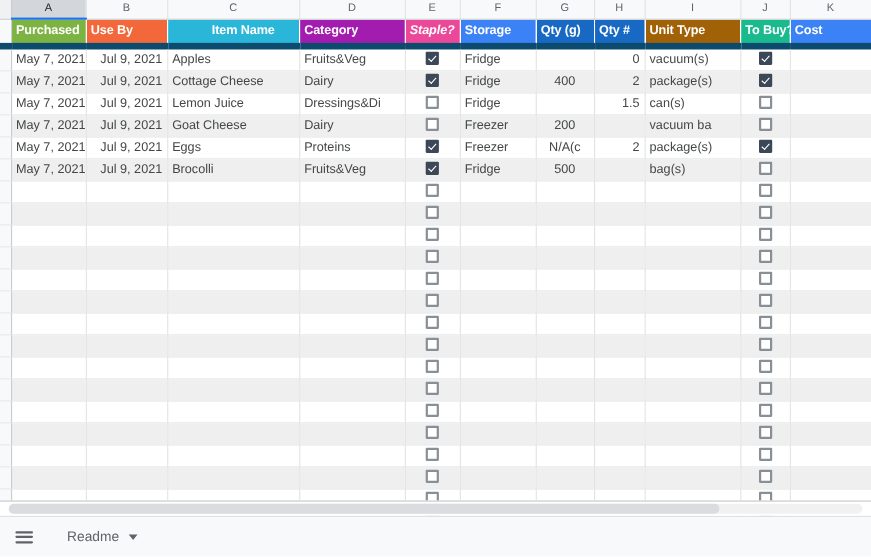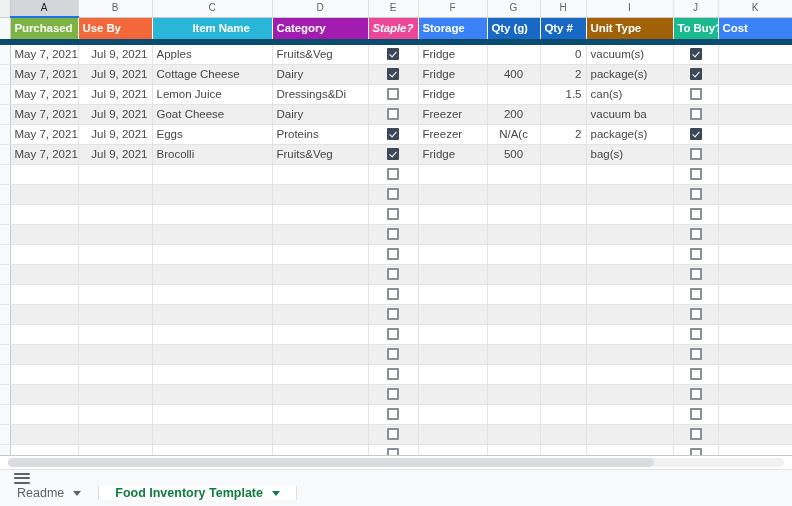--- a/index.html
+++ b/index.html
@@ -134,21 +134,20 @@
 
   
   .tabbar {
     position: absolute;
     left: 0; top: 469px;
     width: 792px; height: 37px;
     background: #f8f9fa;
     border-top: 1px solid #e0e1e2;
     display: flex;
     align-items: stretch;
-    flex-direction: column;
   }
   .allsheets {
     width: 44px;
     display: flex;
     align-items: center;
     justify-content: center;
     flex: none;
   }
   .hamburger { width: 16px; }
   .hamburger span {
@@ -558,20 +557,16 @@
         <span></span>
           <span></span>
           <span></span>
       </div>
     </div>
     <div id="tabs-host" style="display:flex">
         <div class="tab">
           <span>Readme</span>
           <span class="caret"></span>
         </div>
-        <div class="tab active">
-          <span>Food Inventory Template</span>
-          <span class="caret"></span>
-        </div>
       </div>
   </div>
 
 </div>
 
 </body></html>

